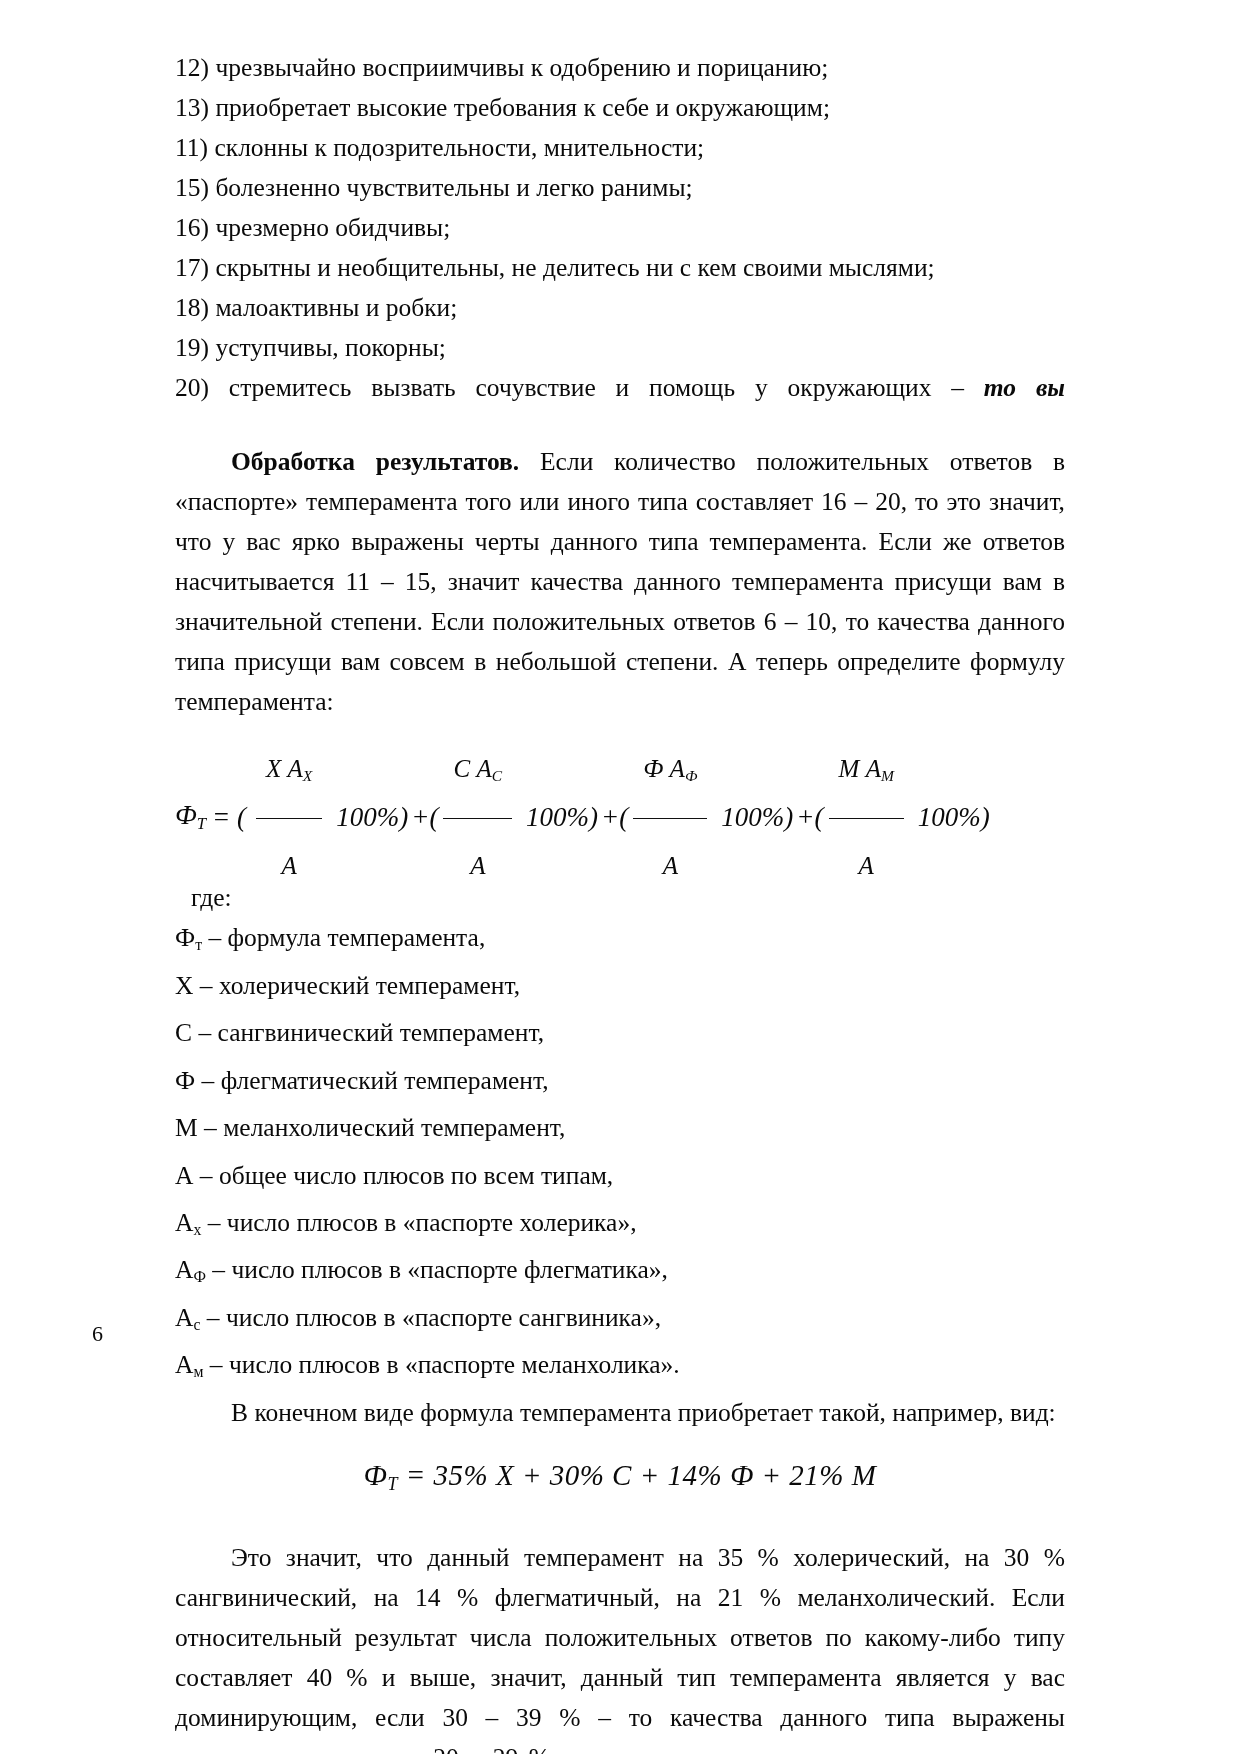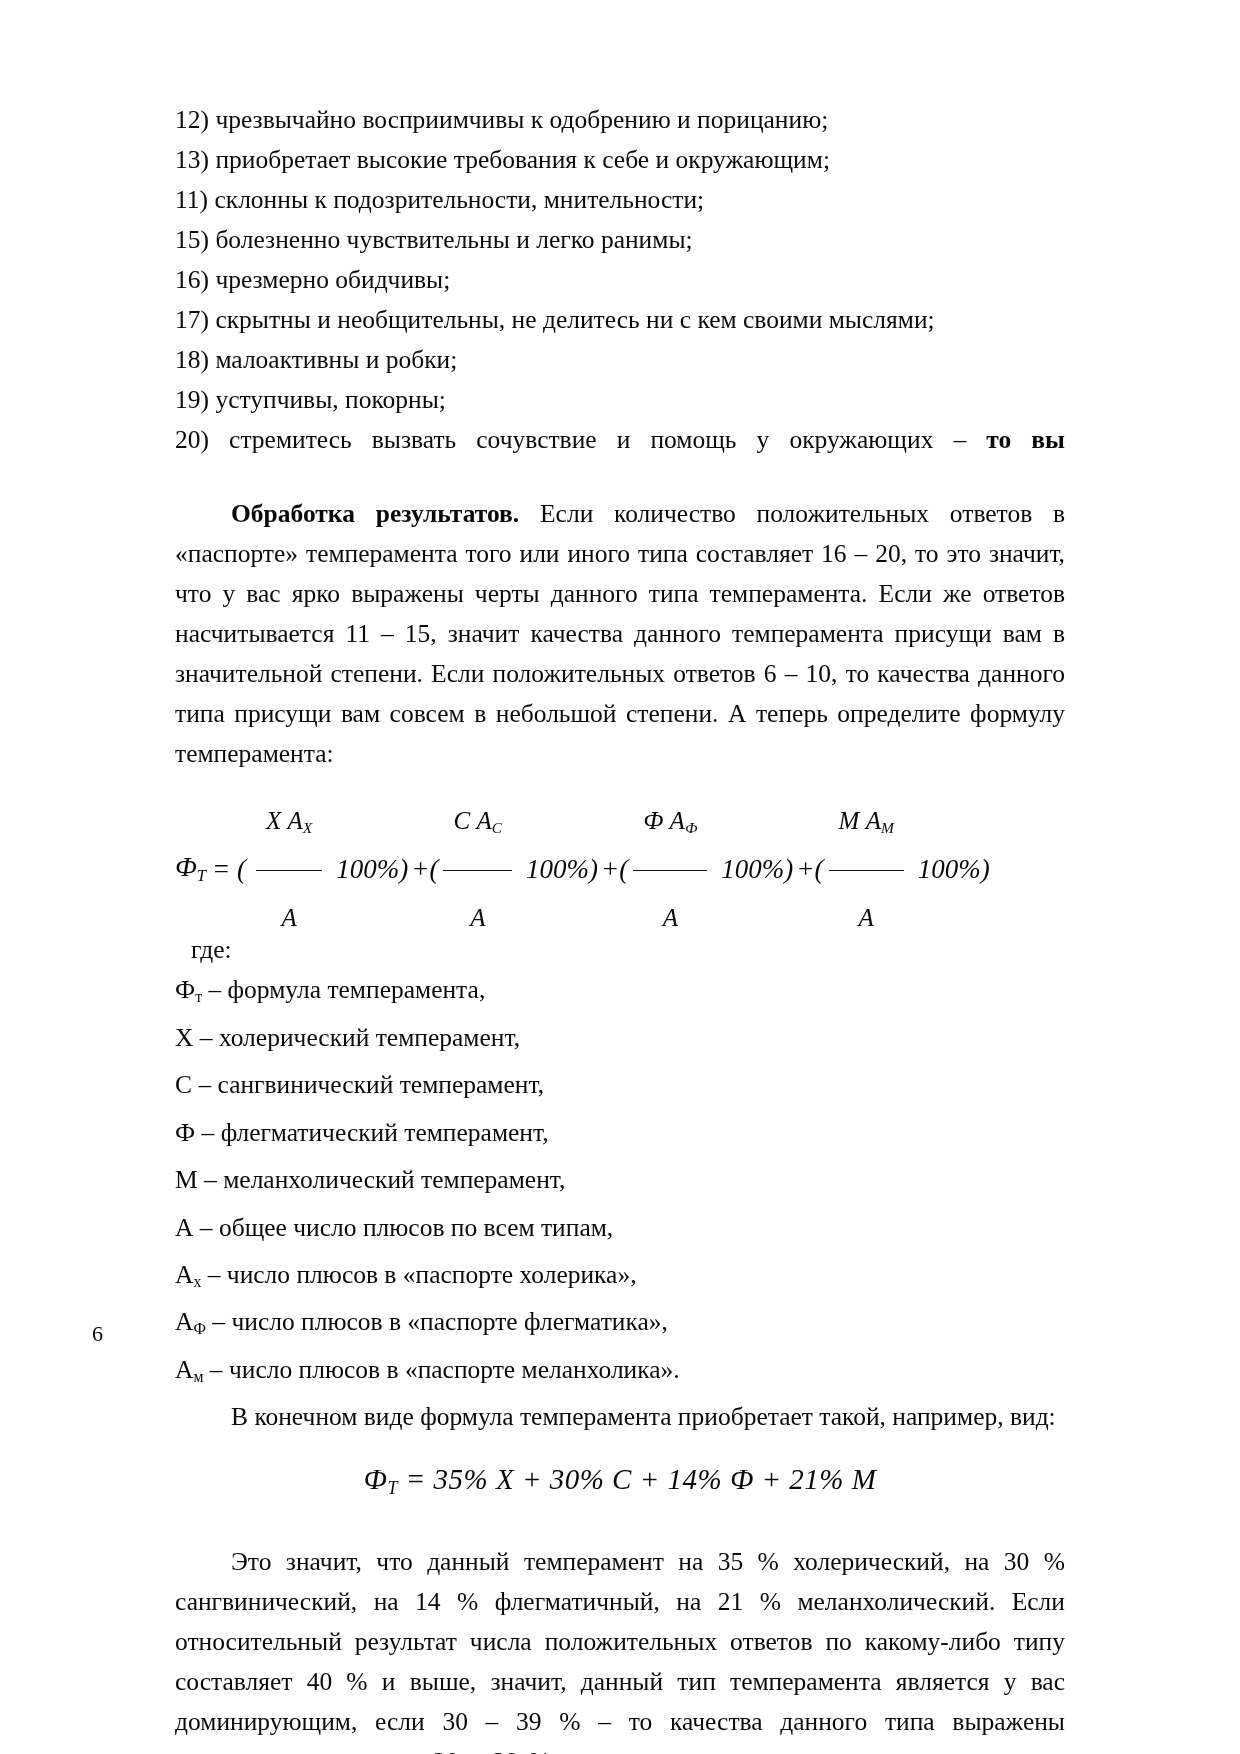--- a/index.html
+++ b/index.html
@@ -7,41 +7,41 @@
     width:1240px;height:1754px;
     background:#ffffff;
     font-family:"Liberation Serif","DejaVu Serif",serif;
     color:#0a0a0a;
     -webkit-font-smoothing:antialiased;
   }
   .page{
     position:relative;
     width:1240px;height:1419px;
     box-sizing:border-box;
-    padding:100px 92px 60px 92px;
+    padding:48px 92px 60px 92px;
   }
   .content{width:890px;margin:0 auto;}
 
   .listline{
     font-size:25.5px;
     line-height:40px;
     text-align:left;
     white-space:nowrap;
   }
   .listline.justify{
     white-space:normal;
     text-align:justify;
     text-align-last:justify;
   }
   .indent-hang{
     padding-left:48px;
     font-size:25.5px;
     line-height:40px;
   }
-  b.bi{font-weight:bold;margin-top:6px;}
+  b.bi{font-weight:bold;font-style:italic;margin-top:6px;}
 
   .para{
     font-size:25.5px;
     line-height:40px;
     text-align:justify;
     text-indent:56px;
     margin:0;
   }
   .spacer-sm{height:22px;}
   .spacer-md{height:34px;}
@@ -196,20 +196,21 @@
 
     <div>
       <div class="legend-line"><span>Ф</span><sub>т</sub><span> – формула темперамента,</span></div>
       <div class="legend-line"><span>Х</span><sub></sub><span> – холерический темперамент,</span></div>
       <div class="legend-line"><span>С</span><sub></sub><span> – сангвинический темперамент,</span></div>
       <div class="legend-line"><span>Ф</span><sub></sub><span> – флегматический темперамент,</span></div>
       <div class="legend-line"><span>М</span><sub></sub><span> – меланхолический темперамент,</span></div>
       <div class="legend-line"><span>А</span><sub></sub><span> – общее число плюсов по всем типам,</span></div>
       <div class="legend-line"><span>А</span><sub>х</sub><span> – число плюсов в «паспорте холерика»,</span></div>
       <div class="legend-line"><span>А</span><sub>Ф</sub><span> – число плюсов в «паспорте флегматика»,</span></div>
+      <div class="legend-line"><span>А</span><sub>с</sub><span> – число плюсов в «паспорте сангвиника»,</span></div>
       <div class="legend-line"><span>А</span><sub>м</sub><span> – число плюсов в «паспорте меланхолика».</span></div>
     </div>
 
     <p class="para">В конечном виде формула темперамента приобретает такой, например, вид:</p>
 
     <div class="spacer-sm"></div>
 
     <div class="final-formula">
       <span><span>Ф</span><sub>Т</sub></span>
       <span>= 35% Х + 30% С + 14% Ф + 21% М</span>

